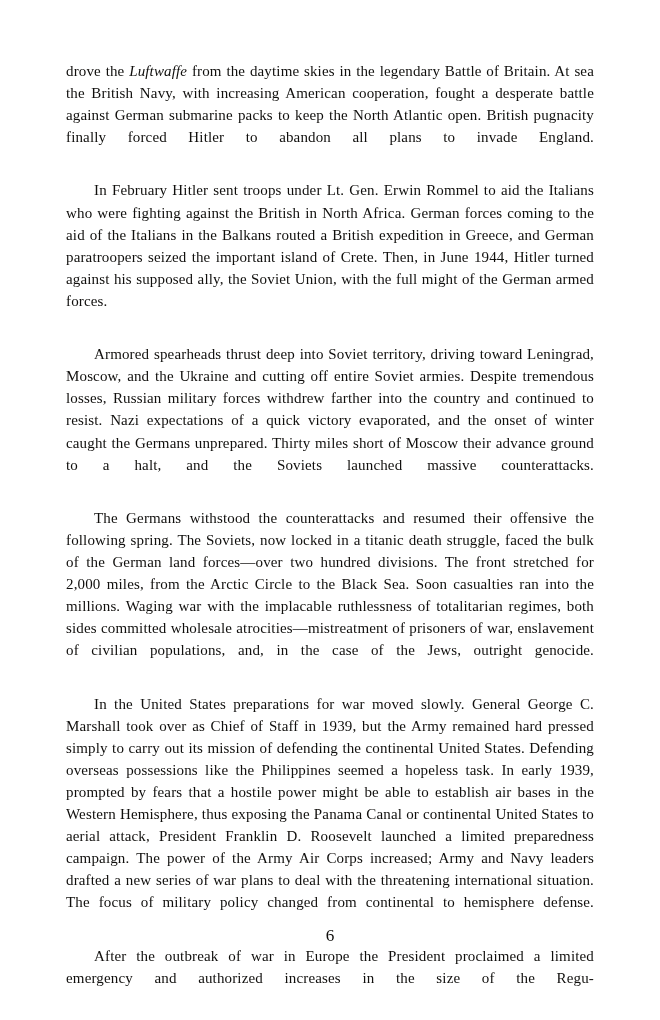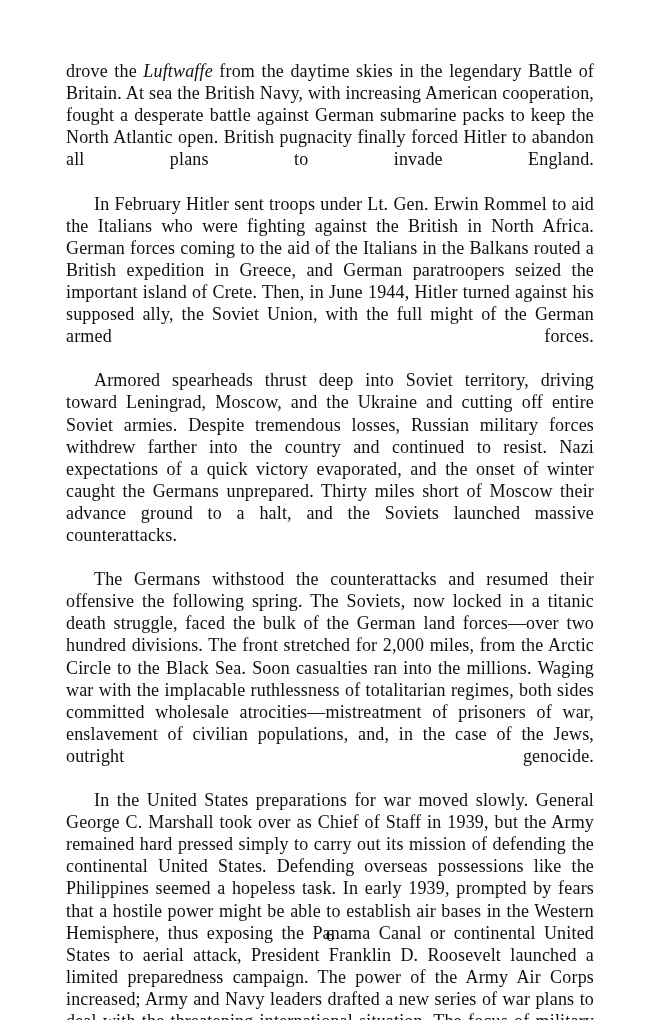--- a/index.html
+++ b/index.html
@@ -20,30 +20,31 @@
   .textblock {
     position: absolute;
     left: 66px;
     top: 60px;
     width: 528px;
   }
   .para {
     margin: 0;
     text-align: justify;
     text-justify: inter-word;
-    font-size: 18px;
+    font-size: 15px;
     line-height: 22.1px;
     letter-spacing: 0.01em;
     word-spacing: 0.005em;
     hyphens: none;
     -webkit-hyphens: none;
     text-indent: 0;
   }
   .para.indent {
     text-indent: 28px;
+    margin-top: 9px;
   }
   
   .para::after {
     content: "";
     display: inline-block;
     width: 100%;
   }
   .ital {
     font-style: italic;
   }

